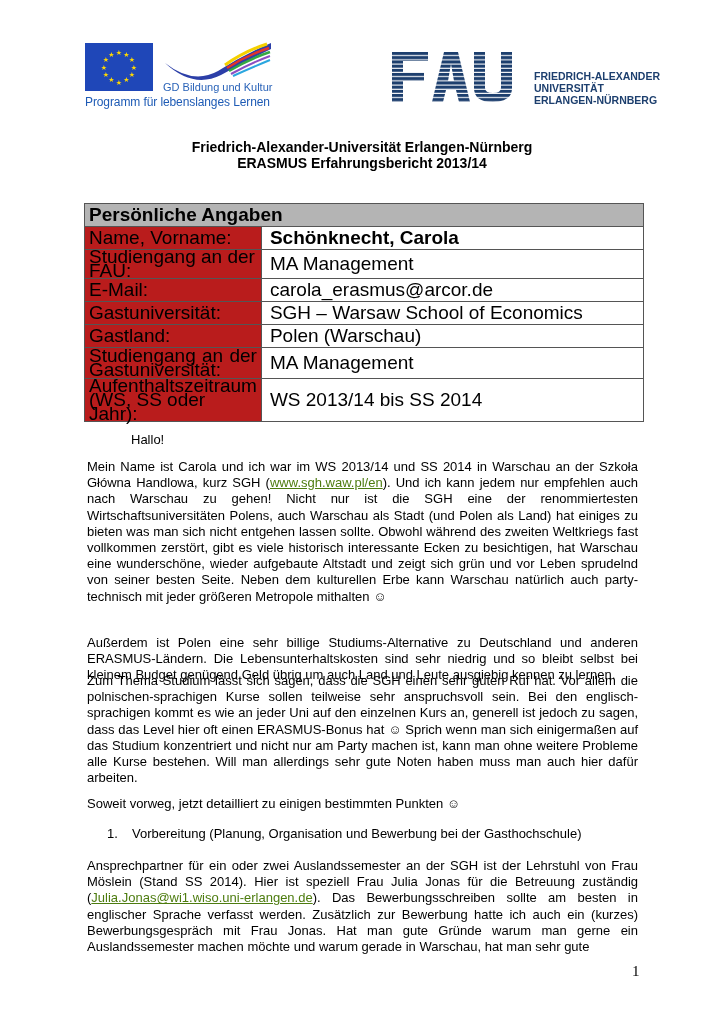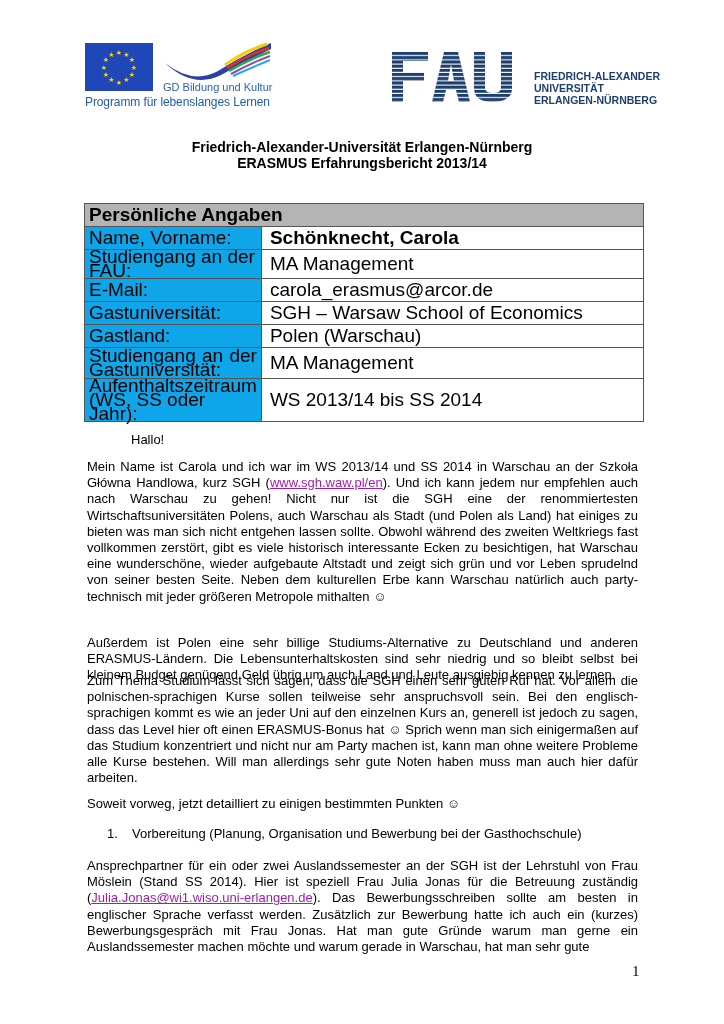--- a/index.html
+++ b/index.html
@@ -17,36 +17,36 @@
   .fau-mark { position: absolute; left: 0; top: 0; width: 122px; height: 50px; }
   .fau-text { position: absolute; left: 142px; top: 18px; font-size: 10.5px; font-weight: bold; color: #1d3f6e; line-height: 12px; white-space: nowrap; }
 
   .doc-title { position: absolute; left: 0; width: 724px; text-align: center; font-weight: bold; font-size: 14px; }
   .t1 { top: 139px; }
   .t2 { top: 155px; }
 
   .info-table { position: absolute; left: 84px; top: 203px; width: 560px; border-collapse: collapse; font-size: 19px; }
   .info-table td { border: 1px solid #555; padding: 0 4px; vertical-align: middle; }
   .info-table .hdr td { background: #b4b4b4; font-weight: bold; height: 19px; }
-  .info-table .lbl { background: #0ea5e9; width: 162px; line-height: 14px; }
+  .info-table .lbl { background: #b91c1c; width: 162px; line-height: 14px; }
   .info-table .val { background: #fff; padding-left: 8px; }
   .info-table .bold { font-weight: bold; }
   .r1 td { height: 21px; }
   .r2 td { height: 20px; }
   .r3 td { height: 22px; }
   .r4 td { height: 21px; }
   .r5 td { height: 22px; margin-top: 28px; }
   .r6 td { height: 30px; }
   .r7 td { height: 32px; margin-top: 47px; }
   .justify-label { text-align: justify; text-align-last: left; }
   .justify-label .l1 { display: block; text-align: justify; text-align-last: justify; }
 
   .body-text { position: absolute; left: 87px; width: 551px; font-size: 13px; line-height: 16.2px; text-align: justify; }
   .body-text p { margin: 0; }
-  .link { color: #a21caf; text-decoration: underline; }
+  .link { color: #4d7c0f; text-decoration: underline; }
   .p-hallo { top: 432px; margin-left: 44px; }
   .p1 { top: 459px; }
   .p2 { top: 635px; }
   .p3 { top: 673px; }
   .p4 { top: 796px; }
   .list1 { position: absolute; left: 107px; top: 826px; font-size: 13px; white-space: nowrap; }
   .list1 .num { display: inline-block; width: 25px; }
   .p5 { top: 858px; }
 
   .page-num { position: absolute; left: 632px; top: 963px; font-family: "Liberation Serif", serif; font-size: 15px; }

